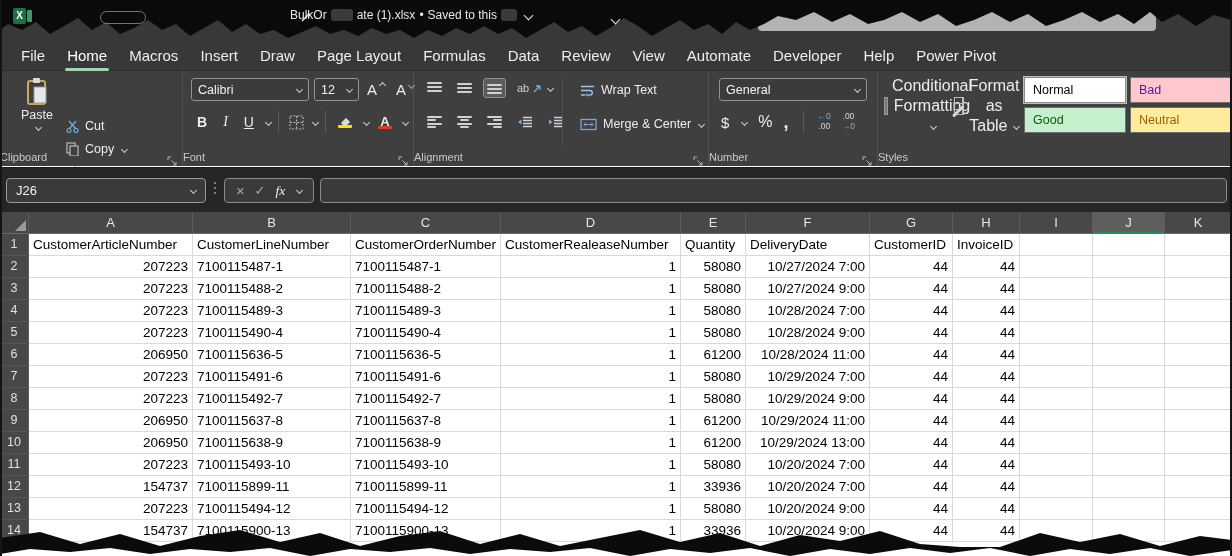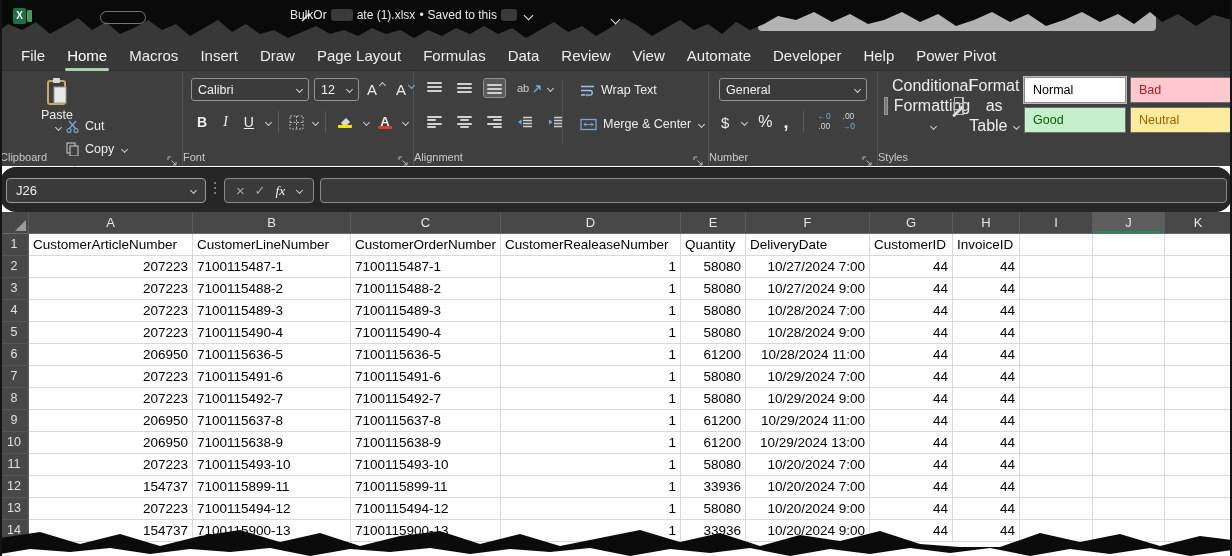--- a/index.html
+++ b/index.html
@@ -31,21 +31,21 @@
   .ribbon { position:absolute; top:70px; left:0; width:1232px; height:96px; background:#3f3f3f; border-top:1px solid #2e2e2e; display:flex; z-index:1; color:#ededed; }
   .rgroup { position:relative; height:100%; border-right:1px solid #525252; }
   .rgroup:last-child { border-right:none; }
   .group-label { position:absolute; bottom:3px; left:0; right:6px; text-align:left; font-size:11px; color:#c9c9c9; }
   .launcher { position:absolute; bottom:4px; right:5px; width:10px; height:10px; }
   .chev { display:inline-block; width:5px; height:5px; border-right:1.4px solid #cfcfcf; border-bottom:1.4px solid #cfcfcf; transform:rotate(45deg); margin-left:2px; vertical-align:middle; }
   .chev.up { transform:rotate(-135deg); }
 
   
   .g-clip { width:183px; }
-  .paste-btn { position:absolute; left:14px; top:6px; width:46px; display:flex; flex-direction:column; align-items:center; gap:3px; font-size:12.5px;margin-left:20px; }
+  .paste-btn { position:absolute; left:14px; top:6px; width:46px; display:flex; flex-direction:column; align-items:center; gap:3px; font-size:12.5px; }
   .clip-col { position:absolute; left:66px; top:8px; display:flex; flex-direction:column; gap:9px; font-size:12.5px;margin-top:40px; }
   .rbtn { display:flex; align-items:center; gap:6px; white-space:nowrap; }
 
   
   .g-font { width:231px; }
   .combo { display:flex; align-items:center; justify-content:space-between; background:#3b3b3b; border:1px solid #939393; border-radius:3px; height:23px; padding:0 6px; font-size:12.5px; color:#f2f2f2; }
   .font-row1 { position:absolute; left:8px; top:7px; display:flex; align-items:center; gap:5px; }
   .font-row2 { position:absolute; left:8px; top:40px; display:flex; align-items:center; gap:4px; }
   .fmtbtn { font-size:14px; color:#ededed; padding:1px 6px; }
   .bold { font-weight:bold; }
@@ -91,21 +91,21 @@
       linear-gradient(#bdbdbd,#bdbdbd) 0 5px/100% 1px no-repeat,
       linear-gradient(#bdbdbd,#bdbdbd) 0 11px/100% 1px no-repeat,
       linear-gradient(#bdbdbd,#bdbdbd) 7px 0/1px 100% no-repeat,
       linear-gradient(#bdbdbd,#bdbdbd) 14px 0/1px 100% no-repeat; }
   .fat-icon::after { content:""; position:absolute; right:-2px; bottom:1px; width:14px; height:3px; background:#d8d8d8; transform:rotate(-45deg); border-radius:1px; }
   .gallery { position:absolute; left:146px; top:6px; width:212px; display:grid; grid-template-columns:102px 102px; grid-auto-rows:26px; gap:4px; }
   .style-chip { font-size:12.5px; line-height:24px; padding-left:8px; border:1px solid #6e6e6e; white-space:nowrap; overflow:hidden; }
   .style-chip.selected { outline:1px solid #bdbdbd; border-color:#8a8a8a; }
 
   
-  .fbar { position:absolute; top:167px; left:0; width:1232px; height:45px; background:#262626; border-top:1px solid #1a1a1a; z-index:1;border-radius:16px; }
+  .fbar { position:absolute; top:167px; left:0; width:1232px; height:45px; background:#262626; border-top:1px solid #1a1a1a; z-index:1; }
   .namebox { position:absolute; left:6px; top:10px; width:200px; height:25px; background:#3a3a3a; border:1px solid #9a9a9a; border-radius:4px; color:#f0f0f0; font-size:13px; display:flex; align-items:center; justify-content:space-between; padding:0 9px; }
   .vdots { position:absolute; left:214px; top:14px; display:flex; flex-direction:column; gap:3px; }
   .vdots i { width:2px; height:2px; background:#9a9a9a; border-radius:50%; }
   .fxbox { position:absolute; left:224px; top:10px; width:90px; height:25px; background:#3a3a3a; border:1px solid #8a8a8a; border-radius:4px; display:flex; align-items:center; justify-content:space-around; padding:0 6px; }
   .fx-x { color:#a8a8a8; font-size:15px; } .fx-ok { color:#a8a8a8; font-size:13px; }
   .fx-fx { color:#f2f2f2; font-size:13.5px; font-style:italic; font-family:"Liberation Serif",serif; }
   .forminput { position:absolute; left:320px; top:10px; right:5px; height:25px; background:#3a3a3a; border:1px solid #8a8a8a; border-radius:4px; color:#f0f0f0; font-size:13px; padding:0 8px; line-height:23px; }
 
   
   .grid { position:absolute; top:212px; left:0; display:grid; grid-auto-rows:22px; z-index:1; background:#fff; }
@@ -401,21 +401,21 @@
             <i></i>
           </span>
         <span><span>Conditional Formatting</span> <span class="chev"></span></span>
       </div>
       <div class="big-btn fat-pos">
         <span class="fat-icon"></span>
         <span><span>Format as Table</span> <span class="chev"></span></span>
       </div>
       <div class="gallery">
           <div class="style-chip selected" style="background: rgb(255, 255, 255); color: rgb(0, 0, 0);">Normal</div>
-          <div class="style-chip" style="background: rgb(255, 199, 206); color: #b91c1c;">Bad</div>
+          <div class="style-chip" style="background: rgb(255, 199, 206); color: #4c1d95;">Bad</div>
           <div class="style-chip" style="background: rgb(198, 239, 206); color: rgb(0, 97, 0);">Good</div>
           <div class="style-chip" style="background: rgb(255, 235, 156); color: rgb(156, 101, 0);">Neutral</div>
         </div>
       <span class="group-label">Styles</span>
     </div>
   </div>
 
   <div class="fbar">
     <div class="namebox">
       <span>J26</span>

